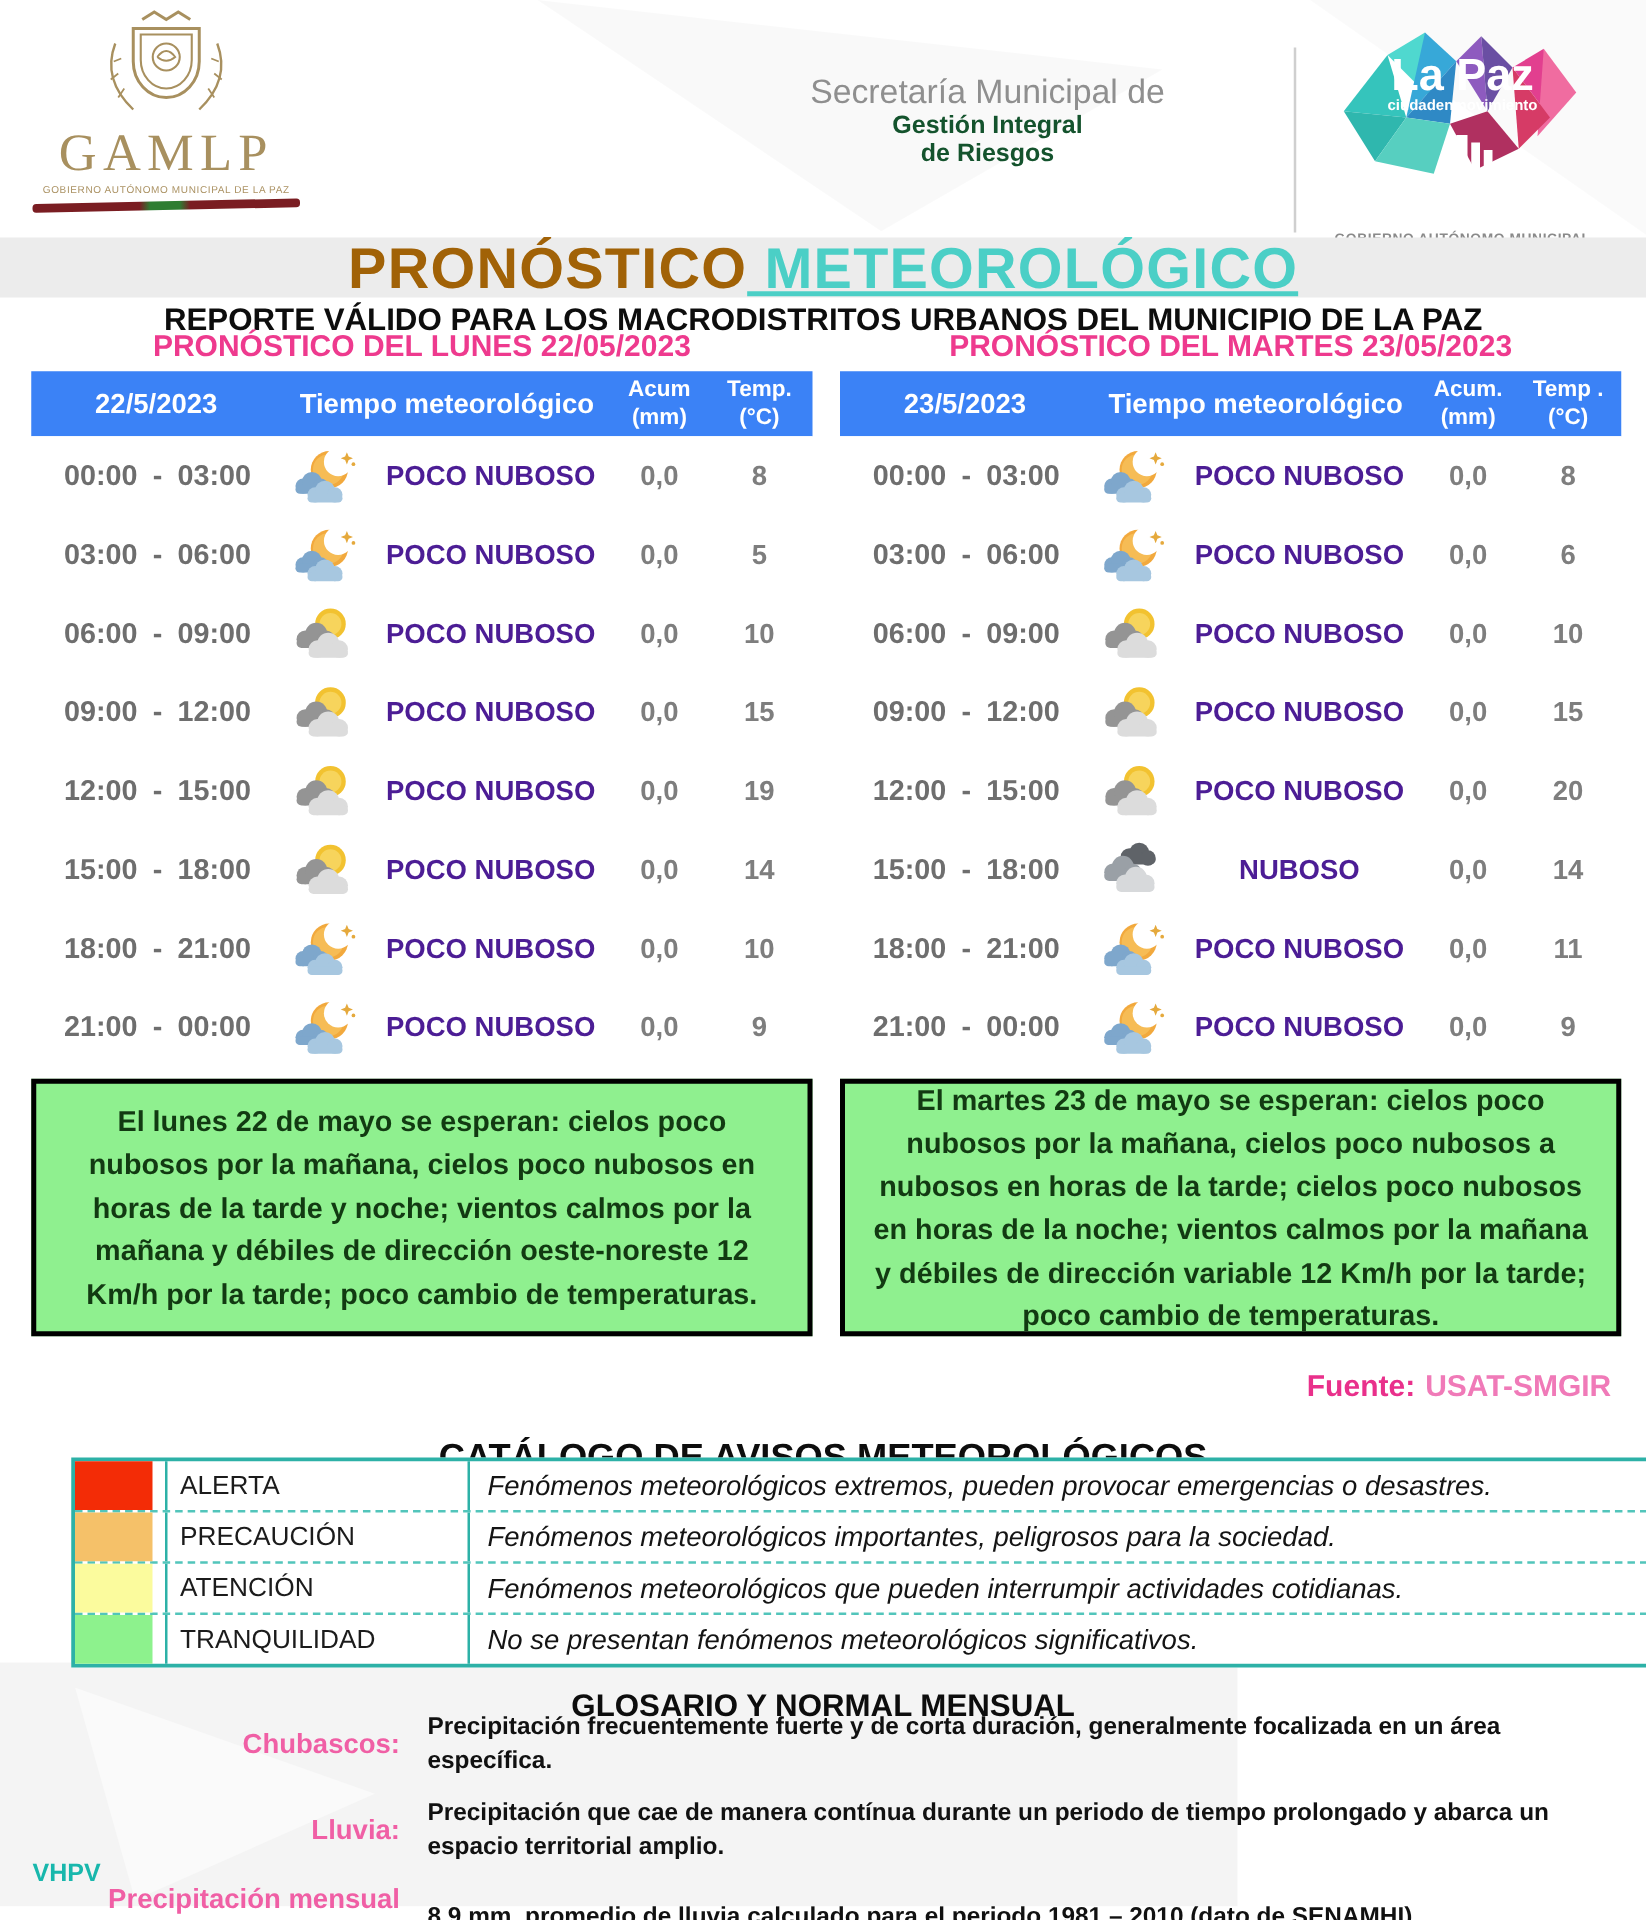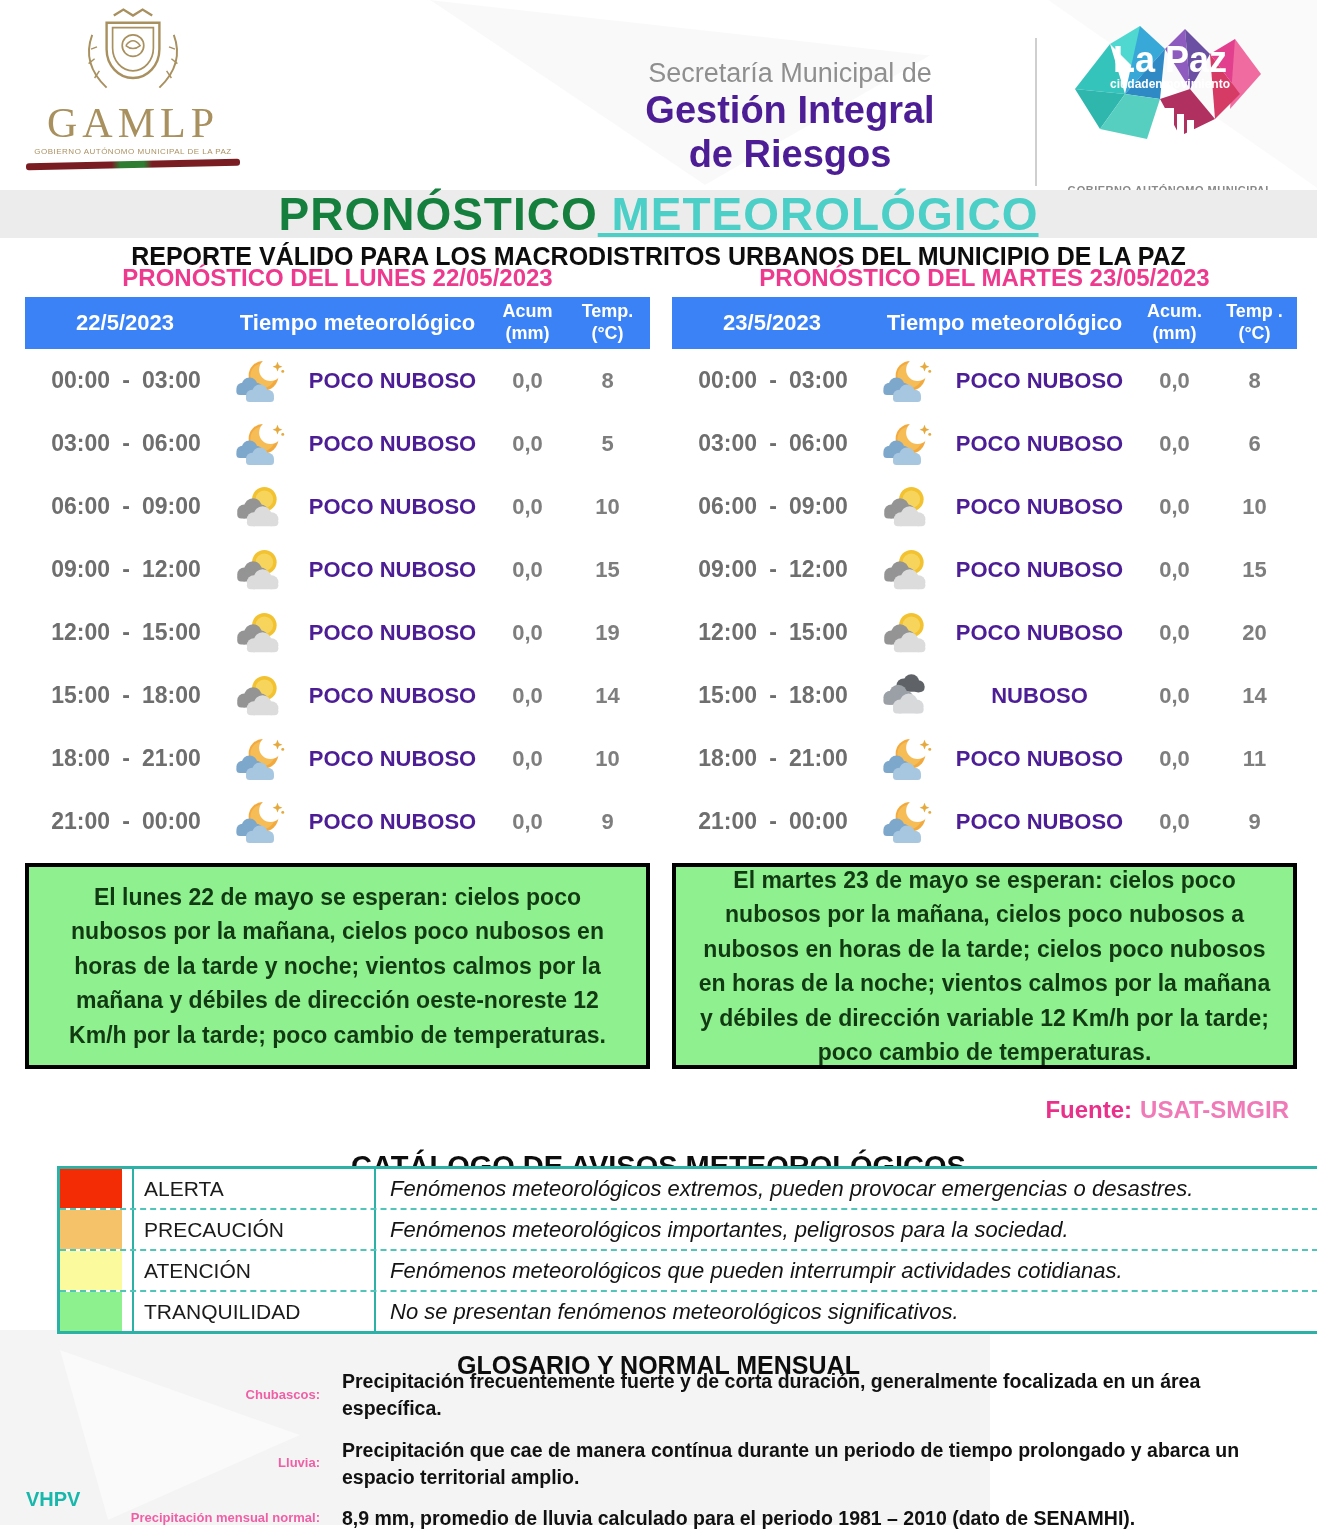--- a/index.html
+++ b/index.html
@@ -15,29 +15,29 @@
   
   .gamlp{position:absolute;left:18px;top:6px;width:230px;text-align:center;}
   .gamlp svg{display:block;margin:0 auto;}
   .gamlp-name{font-family:"Liberation Serif",serif;font-size:42px;color:#a8905f;letter-spacing:5px;line-height:1;}
   .gamlp-sub{font-size:8px;color:#ab9263;letter-spacing:.5px;margin-top:3px;white-space:nowrap;}
   .gamlp-ribbon{height:7px;margin:5px 8px 0 8px;border-radius:3px;
      background:linear-gradient(90deg,#7a1d22 0%,#7a1d22 40%,#2e7d32 44%,#2e7d32 55%,#7a1d22 59%,#7a1d22 100%);
      transform:skewY(-1.2deg);}
   .secretaria{position:absolute;left:640px;top:58px;width:300px;text-align:center;line-height:1.15;}
   .secretaria .l1{font-size:27px;color:#8f8f8f;}
-  .secretaria .l2,.secretaria .l3{font-size:38px;font-weight:bold;color:#4c1d95;}
+  .secretaria .l2,.secretaria .l3{font-size:20px;font-weight:bold;color:#14532d;}
   .header-divider{position:absolute;left:1035px;top:38px;width:2px;height:148px;background:#cfcfcf;}
   .lapaz{position:absolute;left:1048px;top:14px;width:244px;text-align:center;}
   .lapaz-caption{font-size:11px;font-weight:bold;color:#8a8a8a;letter-spacing:.5px;margin-top:16px;}
 
   
   .title-band{position:absolute;left:0;top:190px;width:1317px;height:48px;background:#ececec;
       text-align:center;font-size:46px;font-weight:bold;letter-spacing:1px;line-height:48px;}
-  .title-band .p1{color:#15803d;}
+  .title-band .p1{color:#a16207;}
   .title-band .p2{color:#4bcfc6;text-decoration:underline;}
   .subtitle{position:absolute;left:0;top:242px;width:1317px;text-align:center;
       font-size:25px;font-weight:bold;color:#0d0d0d;}
 
   
   .columns{position:absolute;left:25px;top:263px;width:1268px;display:flex;gap:22px;}
   .forecast{width:625px;}
   .forecast-title{text-align:center;font-size:24px;font-weight:bold;color:#ee3a8e;height:34px;line-height:30px;margin:0;}
   .thead{display:flex;align-items:center;background:#3b82f6;color:#fff;height:52px;}
   .h-date{width:200px;text-align:center;font-size:22px;font-weight:bold;}
@@ -75,21 +75,21 @@
   .catalog-label{width:230px;border-left:2px solid #2db1a7;display:flex;align-items:center;
       padding-left:10px;font-size:21px;color:#1b1b1b;}
   .catalog-desc{flex:1;border-left:2px solid #2db1a7;display:flex;align-items:center;
       padding-left:14px;font-size:22px;font-style:italic;color:#141414;}
 
   
   .glossary-title{position:absolute;left:0;top:1330px;width:1317px;text-align:center;
       font-size:25px;font-weight:bold;color:#0d0d0d;}
   .glossary{position:absolute;left:65px;top:1368px;width:1190px;display:grid;
       grid-template-columns:255px 1fr;column-gap:22px;row-gap:14px;}
-  .g-term{color:#f05fa5;font-weight:bold;font-size:13px;text-align:right;line-height:1.3;align-self:center;}
+  .g-term{color:#f05fa5;font-weight:bold;font-size:22px;text-align:right;line-height:1.3;align-self:center;}
   .g-def{color:#111;font-weight:bold;font-size:19.5px;line-height:1.4;align-self:center;}
 
   .vhpv{position:absolute;left:26px;top:1488px;color:#18b7ac;font-weight:bold;font-size:20px;}
 </style>
 </head>
 <body>
 
 <div class="page">
   <div class="facet f1"></div>
   <div class="facet f2"></div>

